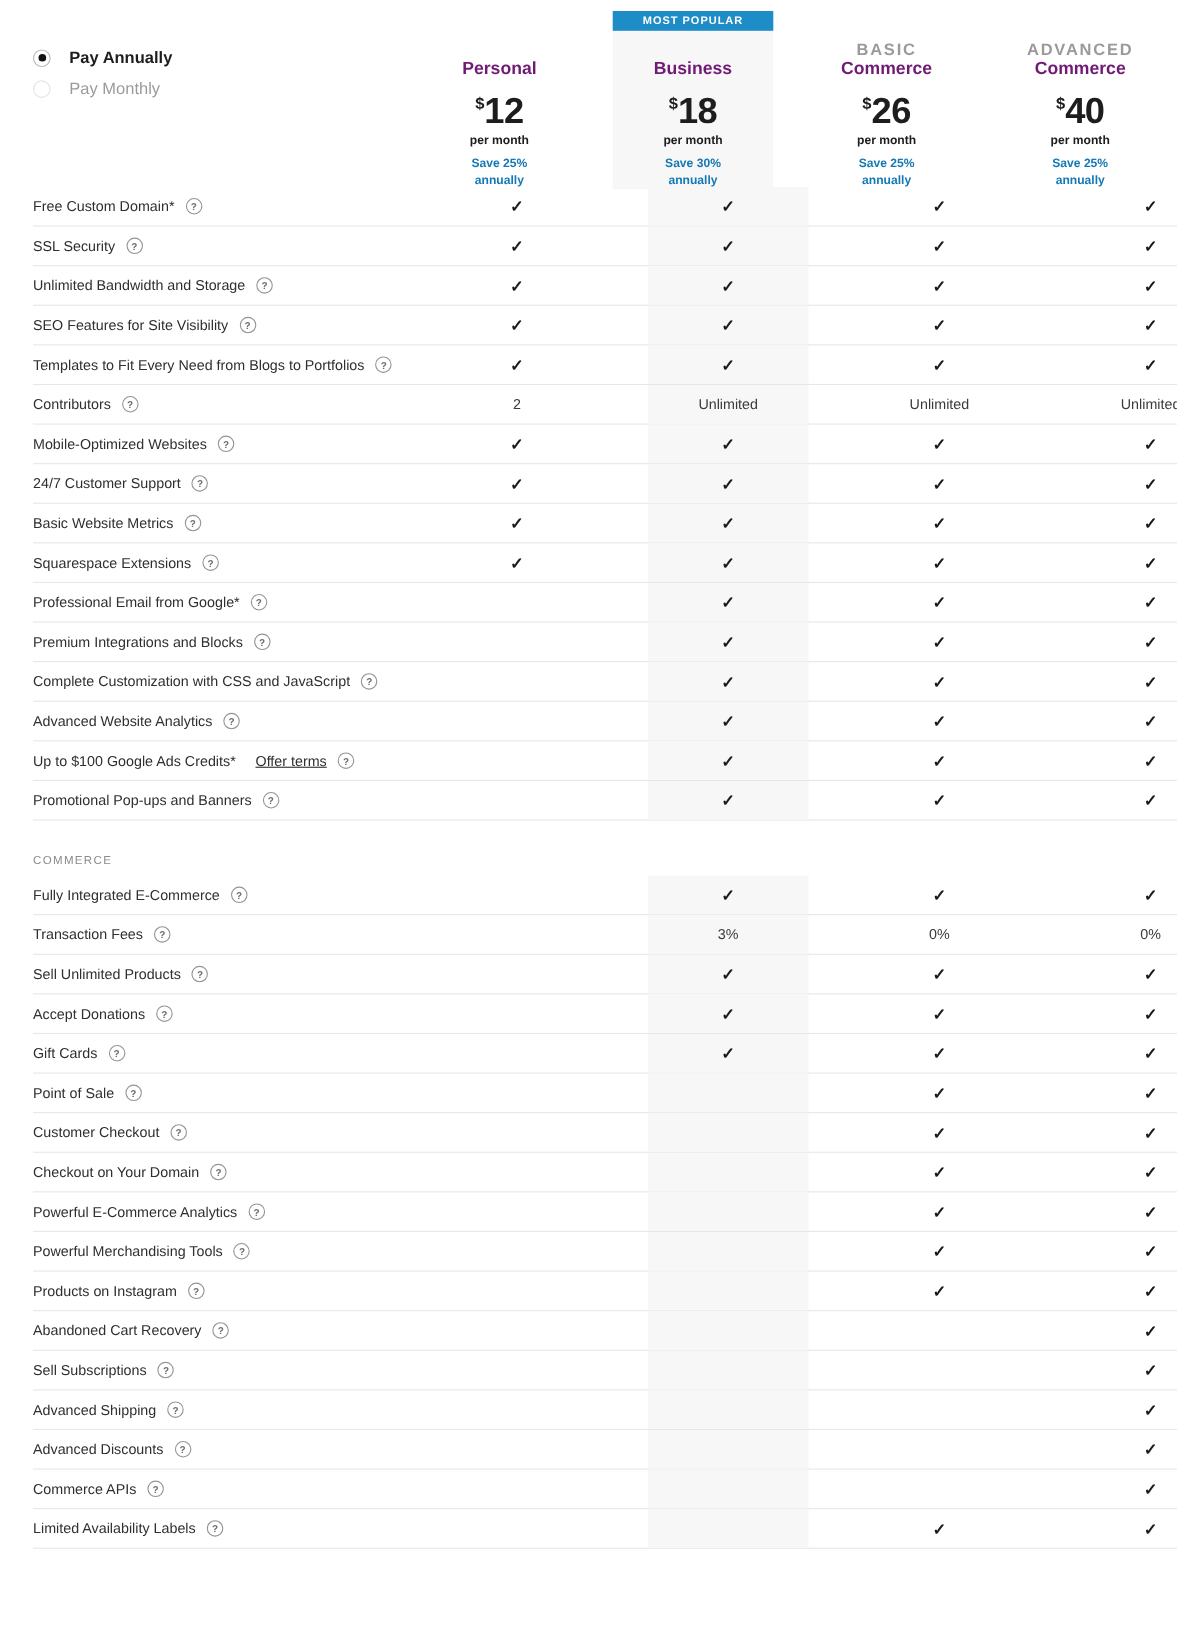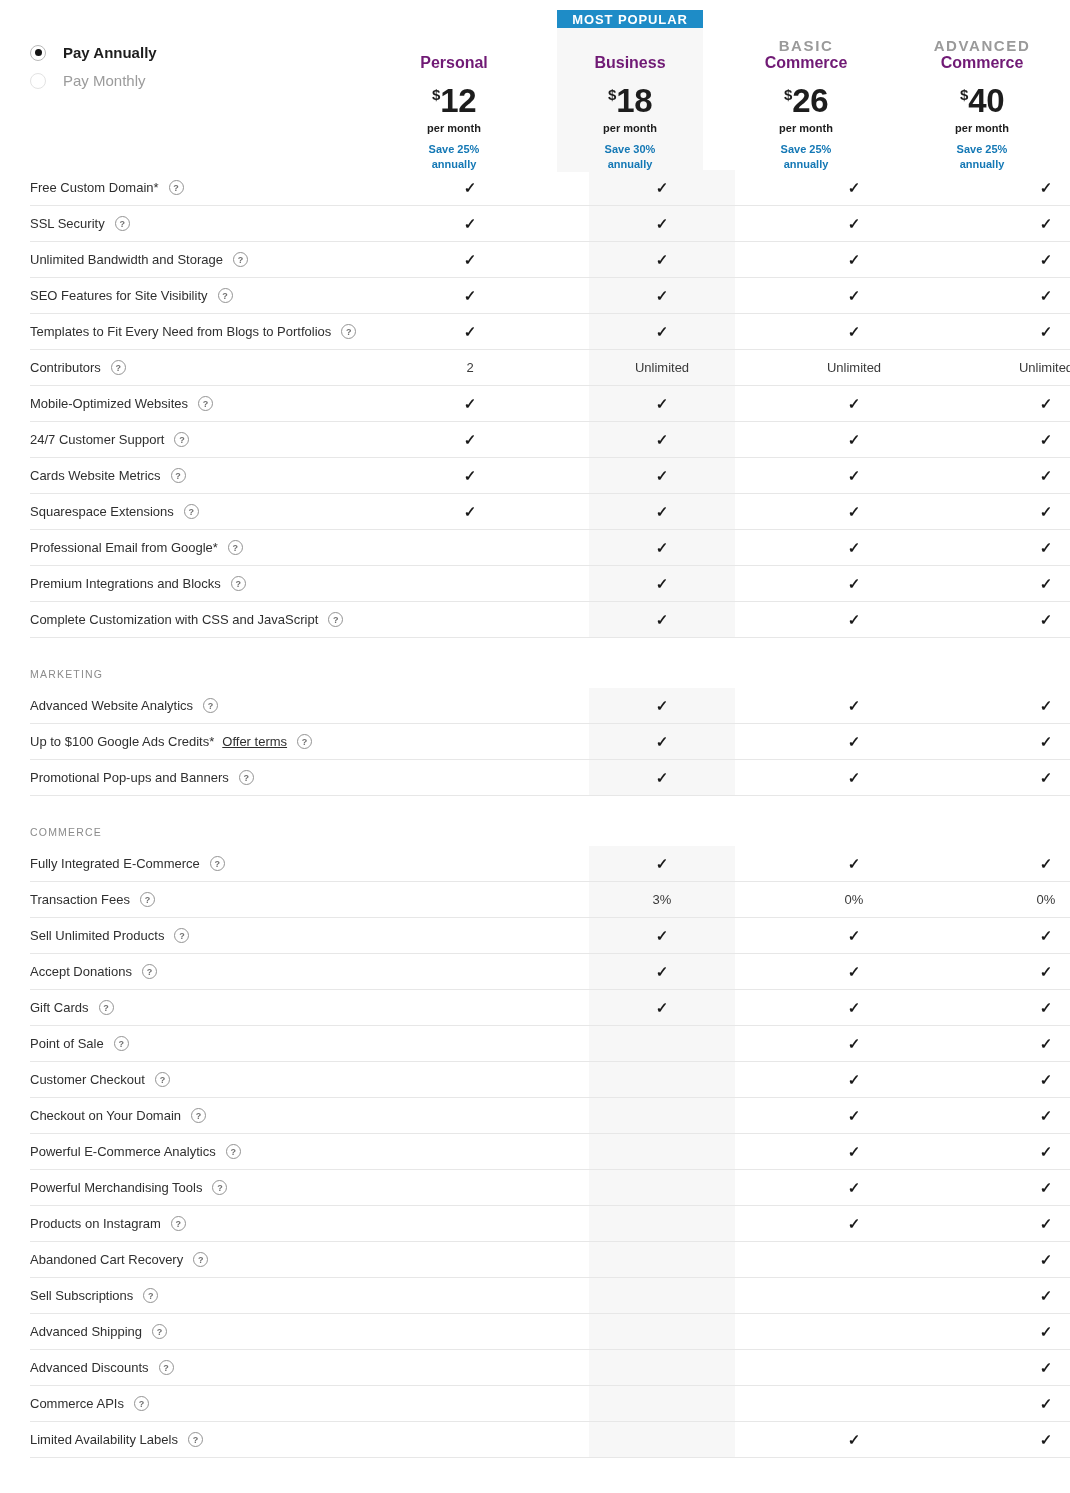--- a/index.html
+++ b/index.html
@@ -22,37 +22,37 @@
   .radio-option.selected .radio{border-color:#b9b9b9;}
   .dot{width:7px;height:7px;border-radius:50%;background:transparent;}
   .radio-option.selected .dot{background:#141414;}
   .radio-label{font-size:15px;color:#9b9b9b;}
   .radio-option.selected .radio-label{color:#1d1d1d;font-weight:700;}
 
   .plan-cell{position:relative;text-align:center;padding-top:40px;}
   .plan-cell>*{position:relative;z-index:1;}
   .plan-cell.hl-head::before{content:'';position:absolute;left:15px;right:15px;top:28px;bottom:0;background:var(--hl);z-index:0;}
   .badge{position:absolute;top:10px;left:15px;right:15px;height:18px;background:var(--accent);color:#fff;
-         font-size:13px;font-weight:700;letter-spacing:.9px;display:flex;align-items:center;justify-content:center;}
+         font-size:10px;font-weight:700;letter-spacing:.9px;display:flex;align-items:center;justify-content:center;}
   .eyebrow{font-size:15px;font-weight:700;letter-spacing:1.6px;color:#9a9a9a;height:12px;line-height:12px;margin-bottom:2px;}
   .plan-name{font-size:16px;font-weight:700;color:#701a75;}
   .price{display:flex;justify-content:center;align-items:flex-start;margin-top:12px;}
   .currency{font-size:15px;font-weight:700;margin-top:2px;}
   .amount{font-size:33px;font-weight:600;line-height:1;letter-spacing:-.5px;}
   .per{font-size:11px;font-weight:700;margin-top:5px;color:#1d1d1d;}
   .save{font-size:11px;font-weight:700;margin-top:8px;color:var(--save-blue);line-height:1.35;}
 
   
   .section-title-row{height:50px;align-items:end;}
   .section-title-row.first{height:28px;}
   .section-title{font-size:10.5px;letter-spacing:1.2px;color:#8b8b8b;font-weight:500;padding-bottom:8px;align-self:end;}
   .feature-row{height:36px;border-bottom:1px solid var(--border);gap:16px;}
   .label-cell{display:flex;align-items:center;}
   .feature-label{font-size:13px;color:#2f2f2f;}
-  .offer-link{font-size:13px;color:#2f2f2f;text-decoration:underline;margin-left:8px;cursor:pointer;}
+  .offer-link{font-size:13px;color:#2f2f2f;text-decoration:underline;margin-left:18px;cursor:pointer;}
   .help{width:15px;height:15px;border:1px solid #949494;border-radius:50%;color:#6f6f6f;font-size:9px;font-weight:600;
         display:inline-flex;align-items:center;justify-content:center;margin-left:10px;flex:none;cursor:pointer;}
   .val-cell{position:relative;display:flex;align-items:center;justify-content:center;}
   .val-cell.hl::before{content:'';position:absolute;left:15px;right:15px;top:0;bottom:0;background:var(--hl);}
   .val-cell>*{position:relative;z-index:1;}
   .check{font-size:15px;font-weight:600;color:#1a1a1a;}
   .val-text{font-size:13px;color:#3a3a3a;}
 </style>
 </head>
 <body>
@@ -271,21 +271,21 @@
         </div>
         <div class="val-cell">
           <span class="check">✓</span>
         </div>
         <div class="val-cell">
           <span class="check">✓</span>
         </div>
       </div>
       <div class="grid-row feature-row">
         <div class="label-cell">
-          <span class="feature-label">Cards Website Metrics</span>
+          <span class="feature-label">Basic Website Metrics</span>
           <span class="help">?</span>
         </div>
         <div class="val-cell">
           <span class="check">✓</span>
         </div>
         <div class="val-cell hl">
           <span class="check">✓</span>
         </div>
         <div class="val-cell">
           <span class="check">✓</span>
@@ -352,27 +352,20 @@
         <div class="val-cell"></div>
         <div class="val-cell hl">
           <span class="check">✓</span>
         </div>
         <div class="val-cell">
           <span class="check">✓</span>
         </div>
         <div class="val-cell">
           <span class="check">✓</span>
         </div>
-      </div>
-      <div class="grid-row section-title-row">
-        <div class="label-cell section-title">MARKETING</div>
-        <div class="val-cell"></div>
-        <div class="val-cell hl"></div>
-        <div class="val-cell"></div>
-        <div class="val-cell"></div>
       </div>
       <div class="grid-row feature-row">
         <div class="label-cell">
           <span class="feature-label">Advanced Website Analytics</span>
           <span class="help">?</span>
         </div>
         <div class="val-cell"></div>
         <div class="val-cell hl">
           <span class="check">✓</span>
         </div>

